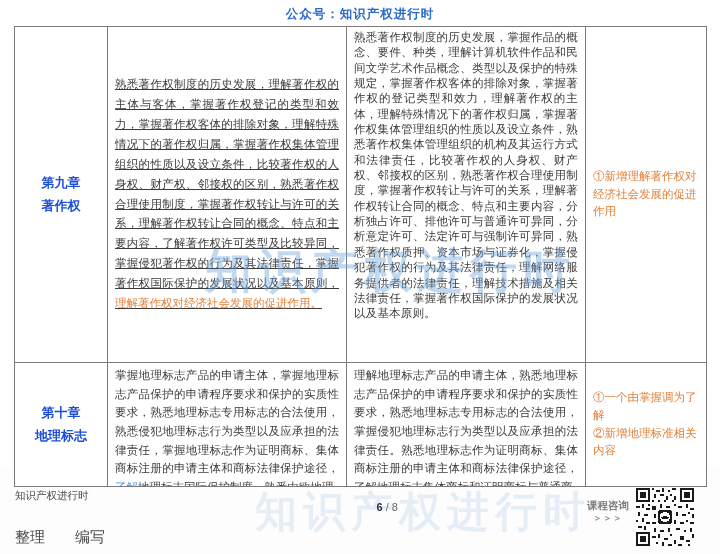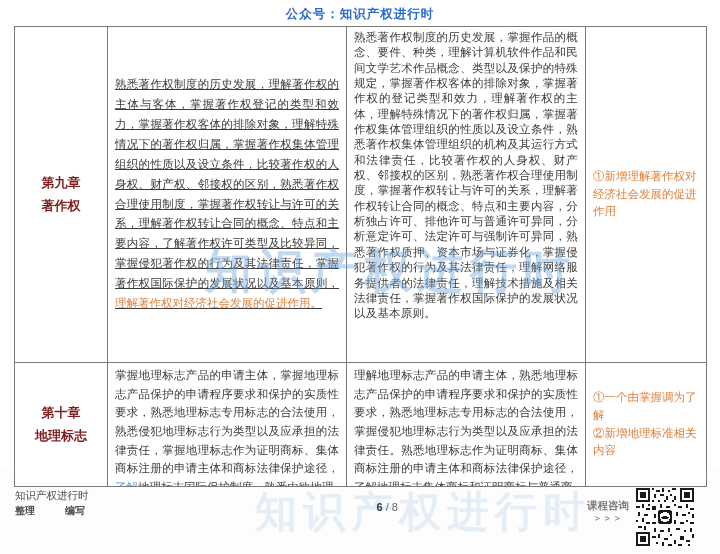--- a/index.html
+++ b/index.html
@@ -19,37 +19,37 @@
           display:grid; grid-template-columns:93px 239px 239px 1fr;
           grid-template-rows:336px 1fr;
           border:1px solid #7a7a7a; background:#fff; }
   .cell { border-right:1px solid #7a7a7a; border-bottom:1px solid #7a7a7a;
           overflow:hidden; padding:3px 7px; }
   .cell:nth-child(4n) { border-right:none; }
   .cell.last-row { border-bottom:none; }
 
   .chapter-cell { display:flex; flex-direction:column; justify-content:center;
                   align-items:center; text-align:center; }
-  .chapter-cell .t { font-size:13px; font-weight:bold; color:#7f1d1d; line-height:1.7; }
+  .chapter-cell .t { font-size:13px; font-weight:bold; color:#1d4ed8; line-height:1.7; }
 
   .cn { font-size:11.5px; color:#3b3b3b; text-align:justify; text-justify:inter-ideograph; }
   .old-ch9 { display:flex; align-items:center; }
   .old-ch9 .cn { line-height:1.73;text-decoration:underline; }
   .new-ch9 .cn { line-height:1.335; letter-spacing:0.2px; }
   .row2-text .cn { line-height:1.62; }
 
   .changes-cell { display:flex; flex-direction:column; justify-content:center; }
   .changes { font-size:11.5px; color:#e2813b; line-height:1.55; text-align:left; }
   .changes p { margin:0; }
 
   .hl-orange { color:#e2813b; }
   .hl-blue { color:#4f94db; }
 
   .footer-brand { position:absolute; left:15px; top:489px; font-size:10.5px; color:#4c4c4c; }
-  .footer-roles { position:absolute; left:15px; top:504px; font-size:10px; color:#4c4c4c;font-weight:bold; }
+  .footer-roles { position:absolute; left:15px; top:528px; font-size:15px; color:#4c4c4c; }
   .footer-roles .gap { display:inline-block; width:30px; }
   .footer-page { position:absolute; left:338px; top:501px; width:60px; text-align:right;
                  font-size:11px; color:#666; }
   .footer-page b { color:#222; }
   .consult { position:absolute; left:584px; top:499px; width:48px; text-align:center;
              font-size:10.5px; color:#7d7d7d; line-height:1.3;font-weight:bold; }
   .consult .arrows { font-size:9px; letter-spacing:1px; color:#8a8a8a; }
   .qr { position:absolute; left:636px; top:488px; width:58px; height:58px; }
 </style>
 </head>

